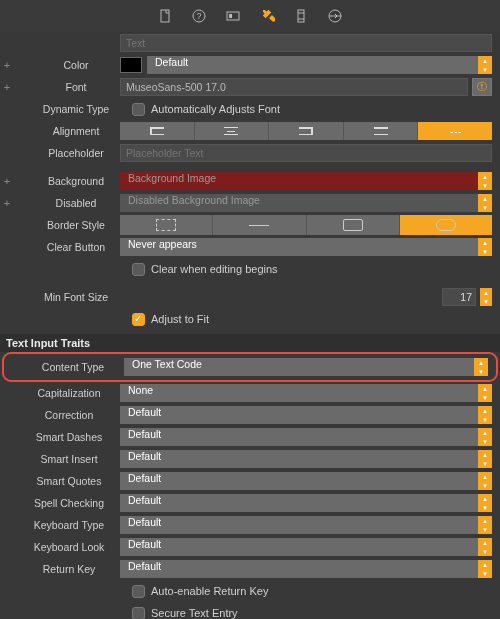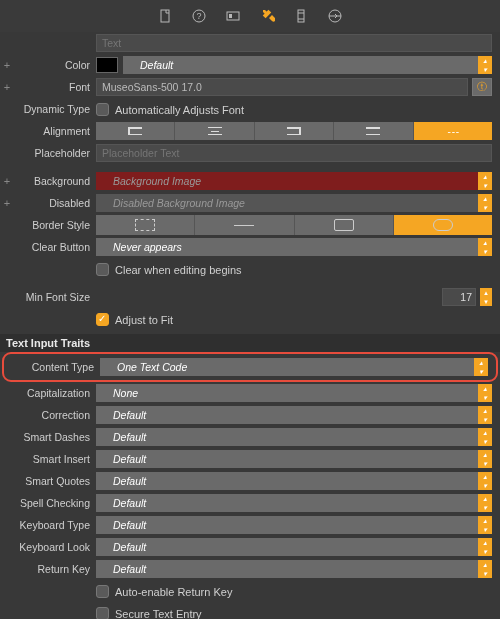--- a/index.html
+++ b/index.html
@@ -3,25 +3,25 @@
 <meta charset="utf-8">
 <style>
   * { box-sizing: border-box; margin: 0; padding: 0; font-family: -apple-system, "Helvetica Neue", Arial, sans-serif; }
   body { background: #383838; color: #d0d0d0; font-size: 11px; width: 500px; height: 619px; overflow: hidden; }
   .toolbar { display: flex; justify-content: center; align-items: center; gap: 18px; height: 32px; background: #3a3a3a; }
   .toolbar .ticon { width: 16px; height: 16px; display: flex; align-items: center; justify-content: center; color: #b8b8b8; }
   .toolbar .ticon.active { color: #f5a623; }
   .rows { display: flex; flex-direction: column; }
   .row { display: flex; align-items: center; min-height: 22px; padding: 1px 0; }
   .plus { width: 14px; display:flex; align-items:center; justify-content:center; color:#888; font-size:11px; }
-  .label { width: 82px; text-align: right; padding-right: 6px; color: #cfcfcf; font-size: 10.5px; flex-shrink: 0; }
+  .label { width: 82px; text-align: center; padding-right: 6px; color: #cfcfcf; font-size: 10.5px; flex-shrink: 0; margin-left: 24px; }
   .field { flex: 1; display: flex; align-items: center; padding-right: 8px; gap: 4px; min-width: 0; }
   .textin { flex: 1; height: 18px; background: #4a4a4a; border: 1px solid #555; color: #bbb; padding: 0 5px; font-size: 10.5px; }
   .textin.placeholder { color: #888; font-style: normal; }
-  .popup { flex: 1; height: 18px; background: #6a6a6a; color: #fff; display: flex; align-items: center; padding: 0 17px; position: relative; font-size: 10.5px; font-style: italic; }
+  .popup { flex: 1; height: 18px; background: #6a6a6a; color: #fff; display: flex; padding: 0 8px; position: relative; font-size: 10.5px; }
   .popup .stepper { position: absolute; right: 0; top: 0; height: 100%; width: 14px; background: #f5a623; display:flex; flex-direction:column; }
   .stepper::before { content:"▴"; color:#fff; font-size:7px; line-height:9px; text-align:center; }
   .stepper::after { content:"▾"; color:#fff; font-size:7px; line-height:9px; text-align:center; }
   .swatch { width: 22px; height: 16px; background: #000; border: 1px solid #666; margin-right:1px; }
   .fontbtn { width: 20px; height: 18px; background:#6a6a6a; display:flex; align-items:center; justify-content:center; color:#f5a623; font-size:10px; border:1px solid #777; }
   .seg { flex:1; display:flex; height:18px; }
   .seg .s { flex:1; background:#6a6a6a; display:flex; align-items:center; justify-content:center; font-size:10px; color:#ddd; border-right:1px solid #555; }
   .seg .s:last-child { border-right:none; }
   .seg .s.sel { background:#f5a623; color:#fff; }
   .lines { display:inline-block; width:14px; height:8px; }
@@ -31,21 +31,21 @@
   .lines.r { border-top:1px solid #ddd; border-bottom:1px solid #ddd; box-shadow: inset -4px 3px 0 -2px #ddd; }
   .lines.j { border-top:1px solid #ddd; border-bottom:1px solid #ddd; box-shadow: inset 0 3px 0 -2px #ddd; }
   .dash { letter-spacing:-1px; }
   .bseg { flex:1; display:flex; height:20px; }
   .bseg .b { flex:1; background:#6a6a6a; display:flex; align-items:center; justify-content:center; border-right:1px solid #555; }
   .bseg .b:last-child { border-right:none; background:#f5a623; }
   .bicon { width:20px; height:12px; border:1px dashed #ccc; }
   .bicon.line { border:none; border-bottom:1px solid #ccc; height:1px; }
   .bicon.bezel { border:1px solid #ccc; border-radius:2px; }
   .bicon.round { border:1px solid #ccc; border-radius:6px; }
-  .check { display:flex; align-items:flex-end; gap:6px; }
+  .check { display:flex; align-items:center; gap:6px;margin-left:12px; }
   .check input[type=checkbox]{ width:13px; height:13px; appearance:none; background:#5a5a5a; border:1px solid #777; border-radius:3px; position:relative; }
   .check input[type=checkbox]:checked{ background:#f5a623; border-color:#f5a623; }
   .check input[type=checkbox]:checked::after{content:"✓";color:#fff;font-size:10px;position:absolute;left:1px;top:-1px;}
   .numin { width:34px; height:18px; background:#4a4a4a; border:1px solid #555; color:#ddd; text-align:right; padding:0 3px; font-size:10.5px; }
   .ministep { width:12px; height:18px; background:#f5a623; display:flex; flex-direction:column; }
   .ministep::before{content:"▴";color:#fff;font-size:7px;line-height:9px;text-align:center;}
   .ministep::after{content:"▾";color:#fff;font-size:7px;line-height:9px;text-align:center;}
   .section-header { background:#2f2f2f; color:#e8e8e8; font-weight:600; font-size:11px; padding:3px 6px; margin-top:4px; }
   .highlight { border:2px solid #e74c3c; border-radius:9px; margin:0 2px; padding:2px 0; }
   svg { display:block; }

